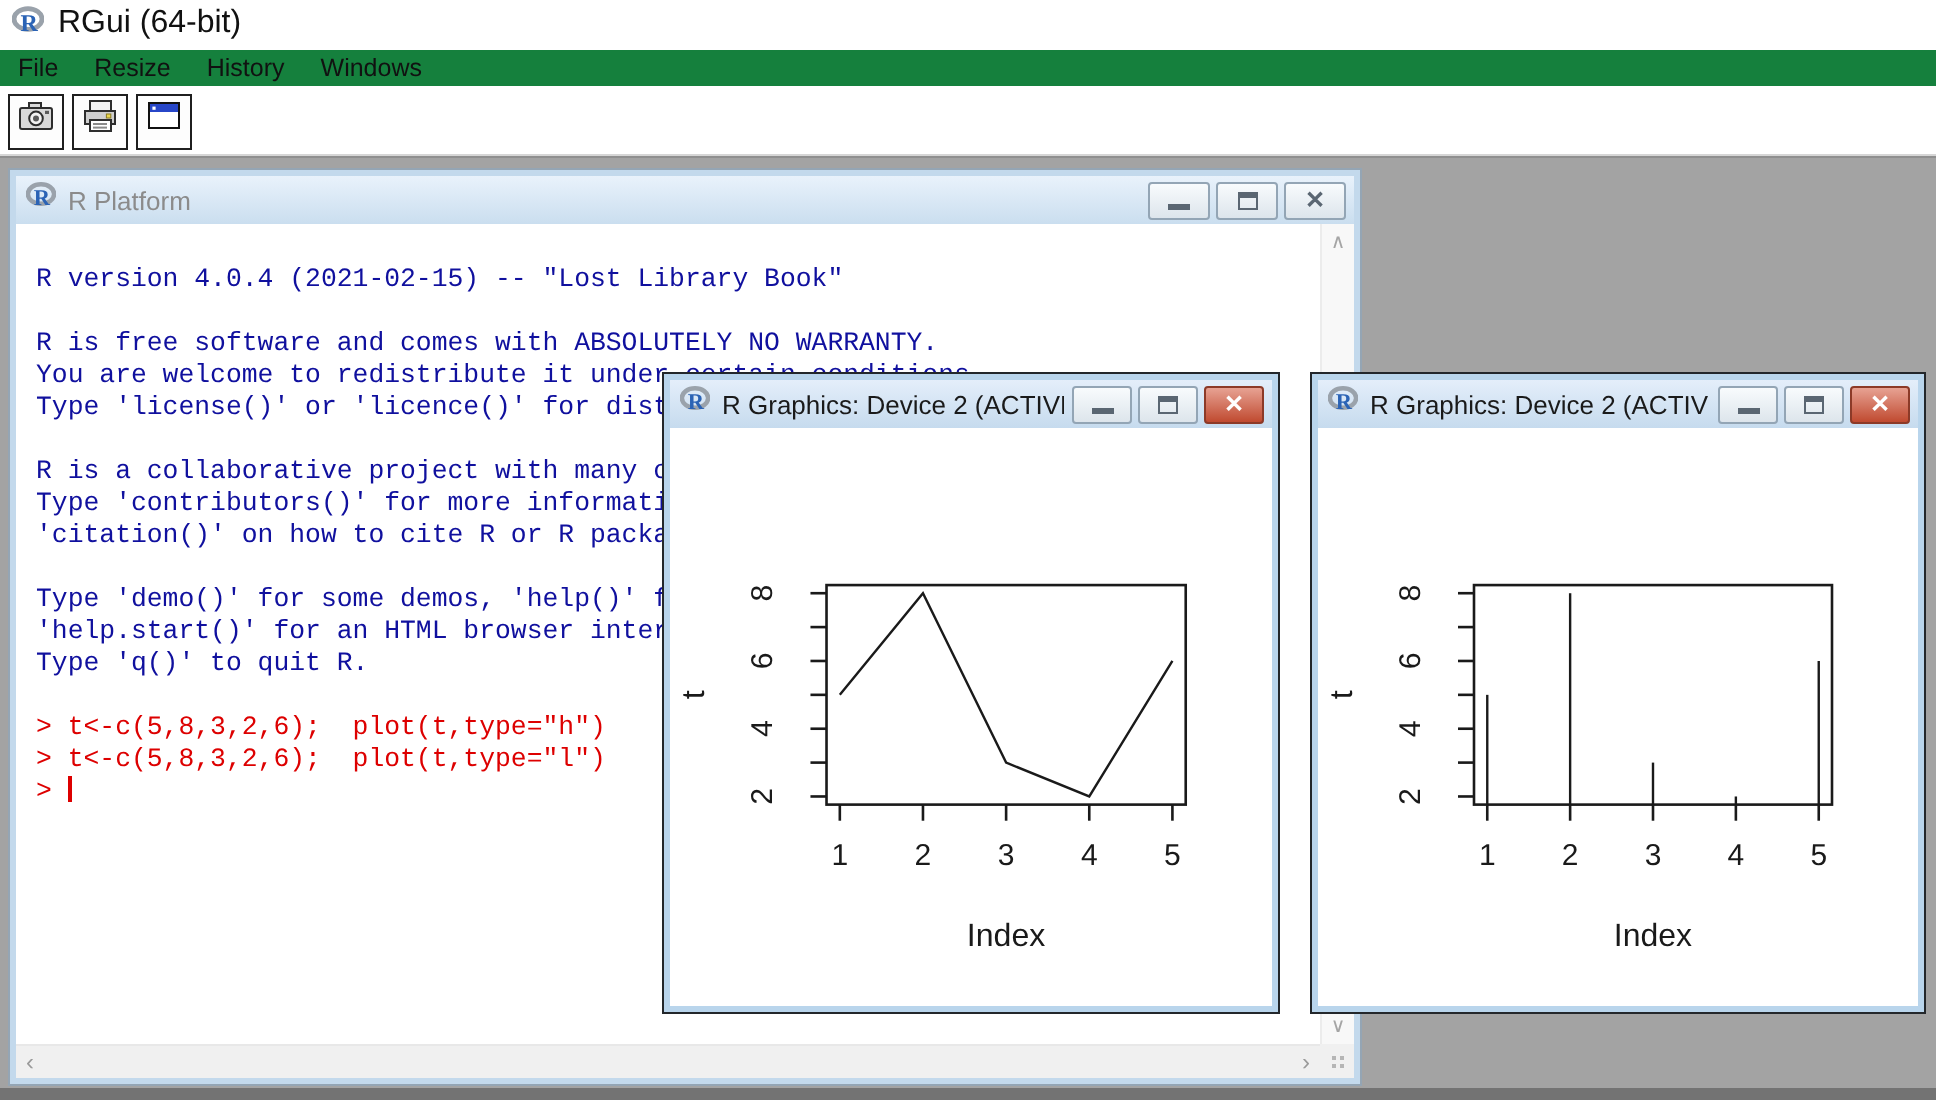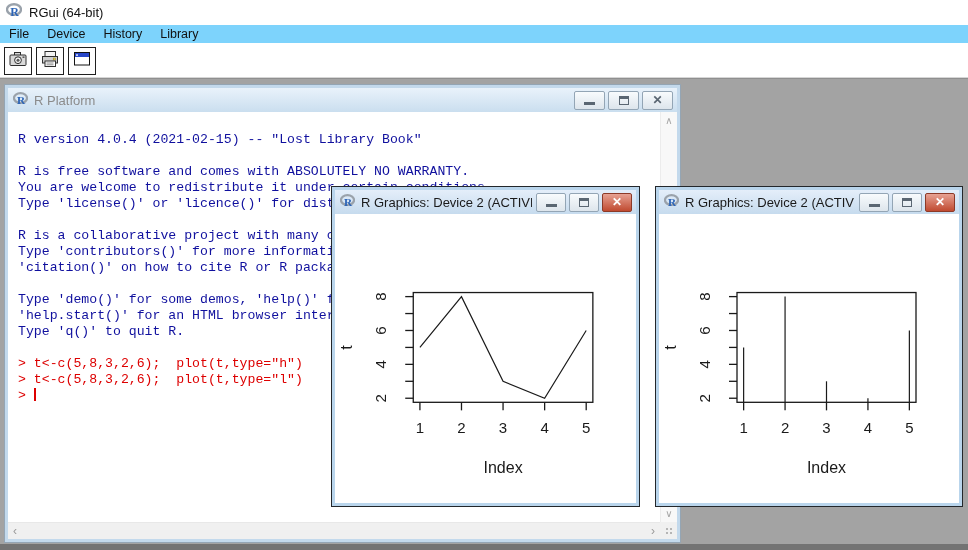--- a/index.html
+++ b/index.html
@@ -6,23 +6,23 @@
   html,body { width:968px; height:550px; }
   body {
     font-family:"Liberation Sans", sans-serif;
     position:relative; background:#ffffff; overflow:hidden;
     -webkit-font-smoothing:antialiased;
   }
 
   
   .app-titlebar { position:absolute; left:0; top:0; width:968px; height:24px;
     display:flex; align-items:center; padding-left:6px; background:#ffffff; }
-  .app-titlebar .ttl { font-size:13px; color:#111; margin-left:7px; }
+  .app-titlebar .ttl { font-size:16px; color:#111; margin-left:7px; }
   .menubar { position:absolute; left:0; top:25px; width:968px; height:18px;
-    display:flex; align-items:center; background:#7dd3fc; }
+    display:flex; align-items:center; background:#15803d; }
   .menu-item { font-size:12.5px; color:#111; padding:1px 9px; cursor:default; }
   .toolbar { position:absolute; left:0; top:44px; width:968px; height:33px;
     background:#ffffff; display:flex; align-items:center; padding-left:4px; gap:4px; }
   .tbtn { width:28px; height:28px; background:#fdfdfd; border:1px solid #1f1f1f;
     display:flex; align-items:center; justify-content:center; }
   .toolbar-sep { position:absolute; left:0; top:77px; width:968px; height:1px; background:#d6d6d6; }
 
   
   .mdi { position:absolute; left:0; top:78px; width:968px; height:466px;
     background:#a3a3a3; border-top:1px solid #8f8f8f; }
@@ -86,23 +86,23 @@
     <svg width="16" height="16" viewBox="0 0 16 16">
       <ellipse cx="8" cy="7.5" rx="7" ry="5.2" fill="none" stroke="#9aa2ab" stroke-width="2.4"></ellipse>
       <text x="4.2" y="13.5" font-size="12" font-weight="bold" fill="#2b63b5" font-family="Liberation Serif, serif">R</text>
     </svg>
   </span>
   <span class="ttl">RGui (64-bit)</span>
 </div>
 
 <div class="menubar">
   <span class="menu-item">File</span>
-  <span class="menu-item">Device</span>
+  <span class="menu-item">Resize</span>
   <span class="menu-item">History</span>
-  <span class="menu-item">Library</span>
+  <span class="menu-item">Windows</span>
 </div>
 
 <div class="toolbar">
   <div class="tbtn">
     <span>
       <svg width="20" height="20" viewBox="0 0 20 20">
         <rect x="6.5" y="3.5" width="6" height="3.5" fill="#d9d9d9" stroke="#2e2e2e"></rect>
         <rect x="2" y="6" width="16" height="10.5" rx="1" fill="#d9d9d9" stroke="#2e2e2e"></rect>
         <circle cx="10" cy="11.2" r="3.4" fill="#f2f2f2" stroke="#2e2e2e"></circle>
         <circle cx="10" cy="11.2" r="1.5" fill="#5a5a5a"></circle>

